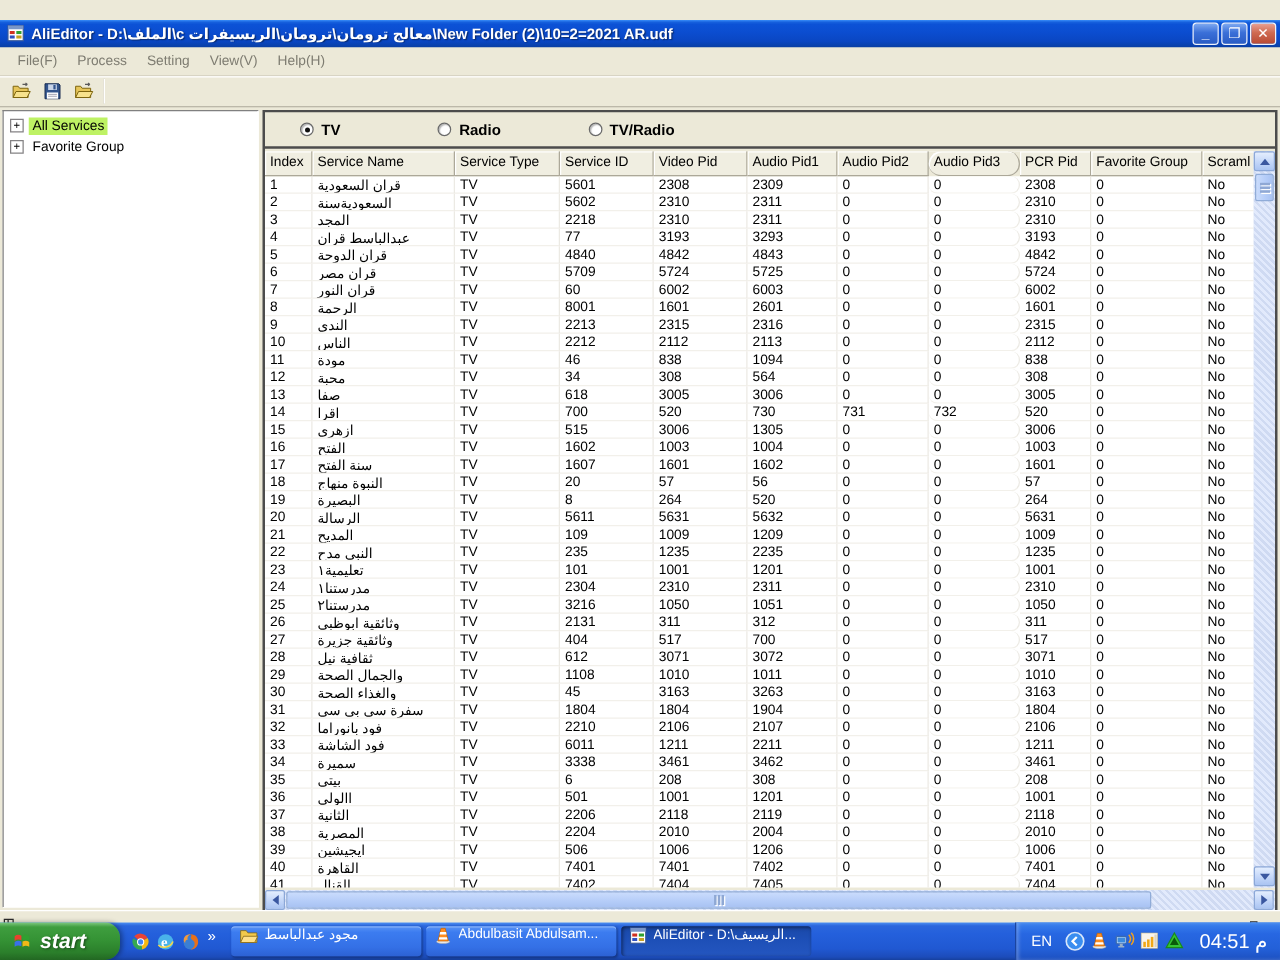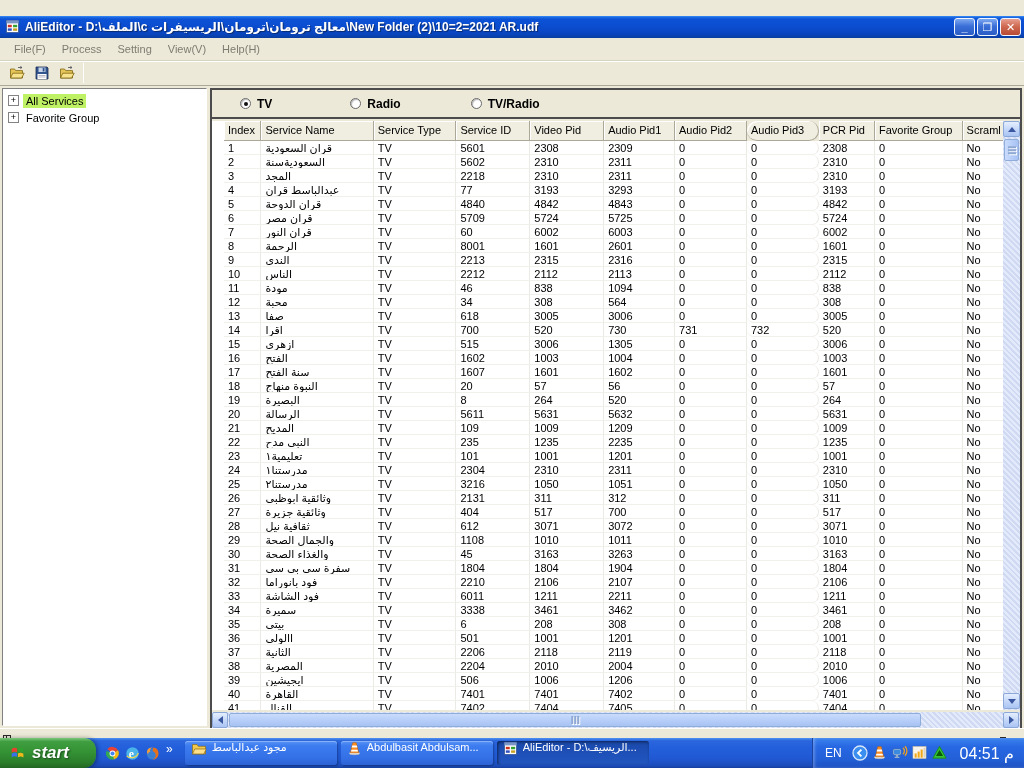--- a/index.html
+++ b/index.html
@@ -43,21 +43,21 @@
   .filter-bar { height:29px; border-bottom:2px solid #4c4c4c; display:flex; align-items:center; background:#ece9d8; }
   .radio-opt { display:flex; align-items:center; gap:6px; font-weight:bold; font-size:12px; }
   .radio-opt.r0 { margin-left:28px; } .radio-opt.r1 { margin-left:78px; } .radio-opt.r2 { margin-left:70px; }
   .radio-circle { width:11px; height:11px; border-radius:50%; background:#fff; border:1px solid #6a6a6a;
     box-shadow:inset 1px 1px 1px #b8b8b8; position:relative; flex:0 0 auto; }
   .radio-circle.sel::after { content:""; position:absolute; left:2.5px; top:2.5px; width:4px; height:4px;
     border-radius:50%; background:#101010; }
 
   
   .grid-wrap { position:relative; height:589px; margin-top:2px; background:#fff; }
-  .grid { position:absolute; left:0; top:0; width:791px; height:589px; overflow:hidden;padding-left:12px; }
+  .grid { position:absolute; left:0; top:0; width:791px; height:589px; overflow:hidden; }
   .thead { display:flex; height:20px; background:#ece9d8; }
   .th { border-right:1px solid #aca899; border-bottom:1px solid #aca899;
     box-shadow:inset 1px 1px 0 #fff; padding:3px 0 0 4px; white-space:nowrap; overflow:hidden; background:#f0eee1; }
   .tr { display:flex; height:14px; }
   .td { border-right:1px solid #eceae4; border-bottom:1px solid #f2f0ea; padding:1px 0 0 4px;
     white-space:nowrap; overflow:hidden; direction:ltr; }
   .c0{width:38px;} .c1{width:114px;} .c2{width:84px;} .c3{width:75px;} .c4{width:75px;}
   .c5{width:72px;} .c6{width:73px;} .c7{width:73px;border-radius:10px;} .c8{width:57px;} .c9{width:89px;} .c10{width:41px; border-right:none;}
 
   

